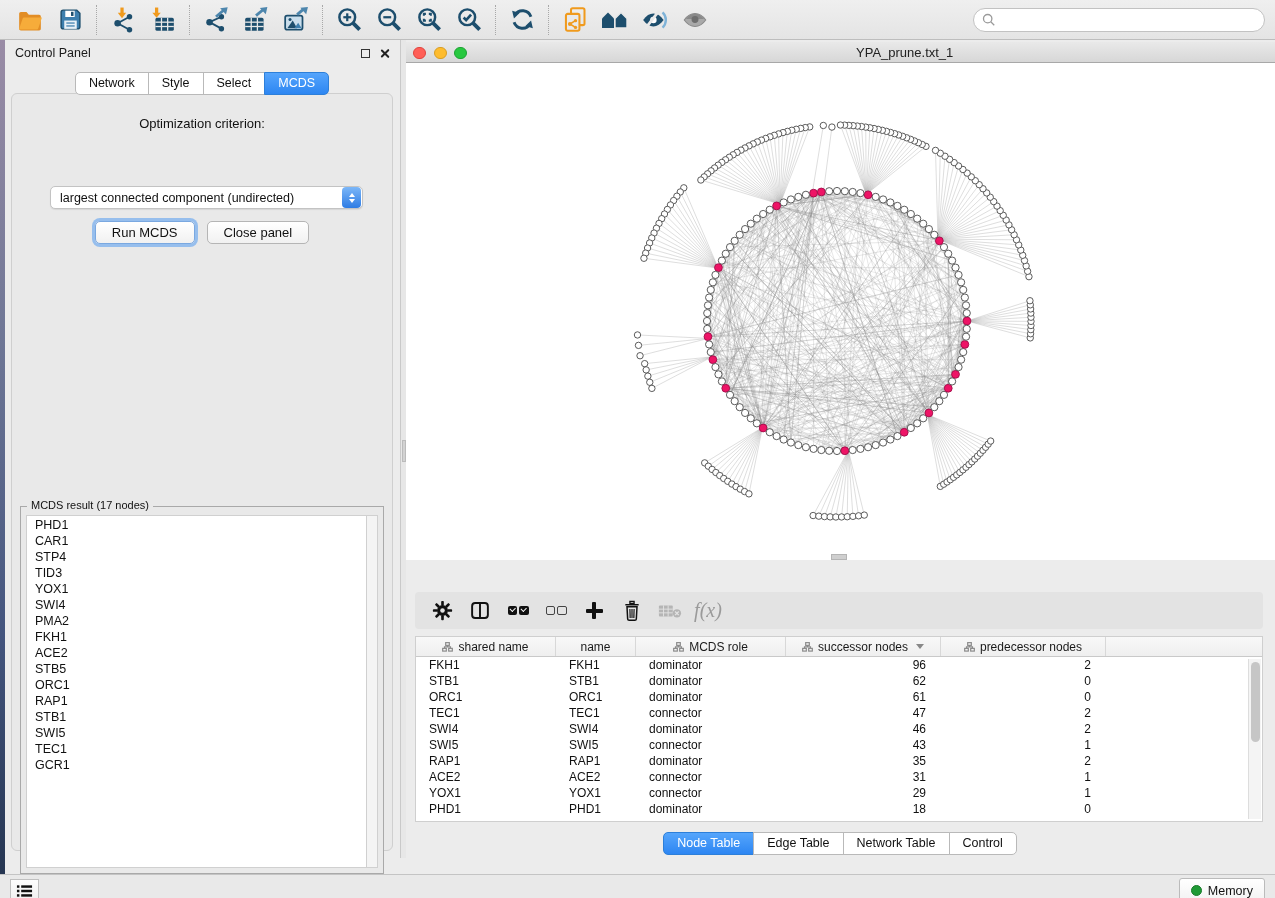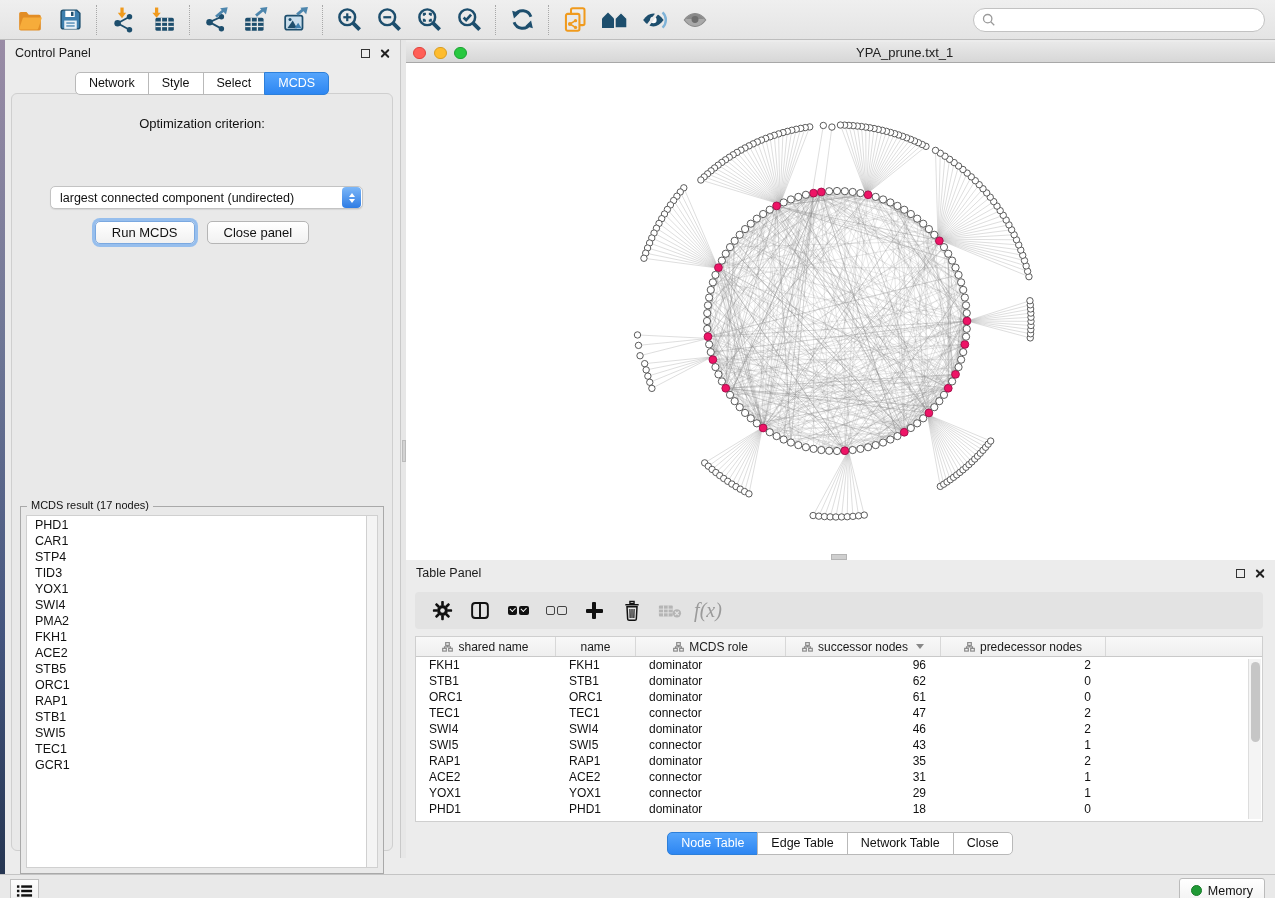--- a/index.html
+++ b/index.html
@@ -1301,27 +1301,20 @@
           <circle cx="557.2224362653867" cy="289.1110363573825" r="3.6" fill="#ffffff" stroke="#4a4a4a" stroke-width="0.9"></circle>
           <circle cx="558.8705879031287" cy="281.4331549158077" r="3.9" fill="#ee1466" stroke="#a00d49" stroke-width="0.9"></circle>
           <circle cx="560.052153632747" cy="273.66976843319196" r="3.6" fill="#ffffff" stroke="#4a4a4a" stroke-width="0.9"></circle>
           <circle cx="560.7628220490312" cy="265.8492046648972" r="3.6" fill="#ffffff" stroke="#4a4a4a" stroke-width="0.9"></circle>
         </g>
       </svg>
     <div class="net-splitter-handle"></div>
   </div>
 
   <div class="table-panel">
-    <div class="panel-titlebar">
-      <span>Table Panel</span>
-      <span class="pt-icons">
-        <span class="float-glyph"></span>
-        <span class="close-glyph"></span>
-      </span>
-    </div>
     <div class="tp-toolbar">
       <div class="tp-btn">
         <svg width="21" height="21" viewBox="0 0 24 24">
           <g fill="#111">
             <rect x="10.5" y="1" width="3" height="5.5" rx="1"></rect>
             <rect x="10.5" y="17.5" width="3" height="5.5" rx="1"></rect>
             <rect x="10.5" y="1" width="3" height="5.5" rx="1" transform="rotate(90 12 12)"></rect>
             <rect x="10.5" y="17.5" width="3" height="5.5" rx="1" transform="rotate(90 12 12)"></rect>
             <rect x="10.5" y="1" width="3" height="5.5" rx="1" transform="rotate(45 12 12)"></rect>
             <rect x="10.5" y="17.5" width="3" height="5.5" rx="1" transform="rotate(45 12 12)"></rect>
@@ -1519,21 +1512,21 @@
           </div>
         </div>
       <div class="tp-vscroll">
           <div class="tp-vthumb"></div>
         </div>
     </div>
     <div class="tp-tabs">
         <div class="tab active">Node Table</div>
         <div class="tab">Edge Table</div>
         <div class="tab">Network Table</div>
-        <div class="tab">Close</div>
+        <div class="tab">Control</div>
       </div>
   </div>
 
   <div class="status-bar">
     <div class="list-btn">
       <svg width="17" height="14" viewBox="0 0 18 14">
         <g fill="#111">
           <rect x="1" y="1" width="2.6" height="2.6"></rect>
             <rect x="5.5" y="1" width="11.5" height="2.6"></rect>
           <rect x="1" y="5.7" width="2.6" height="2.6"></rect>

